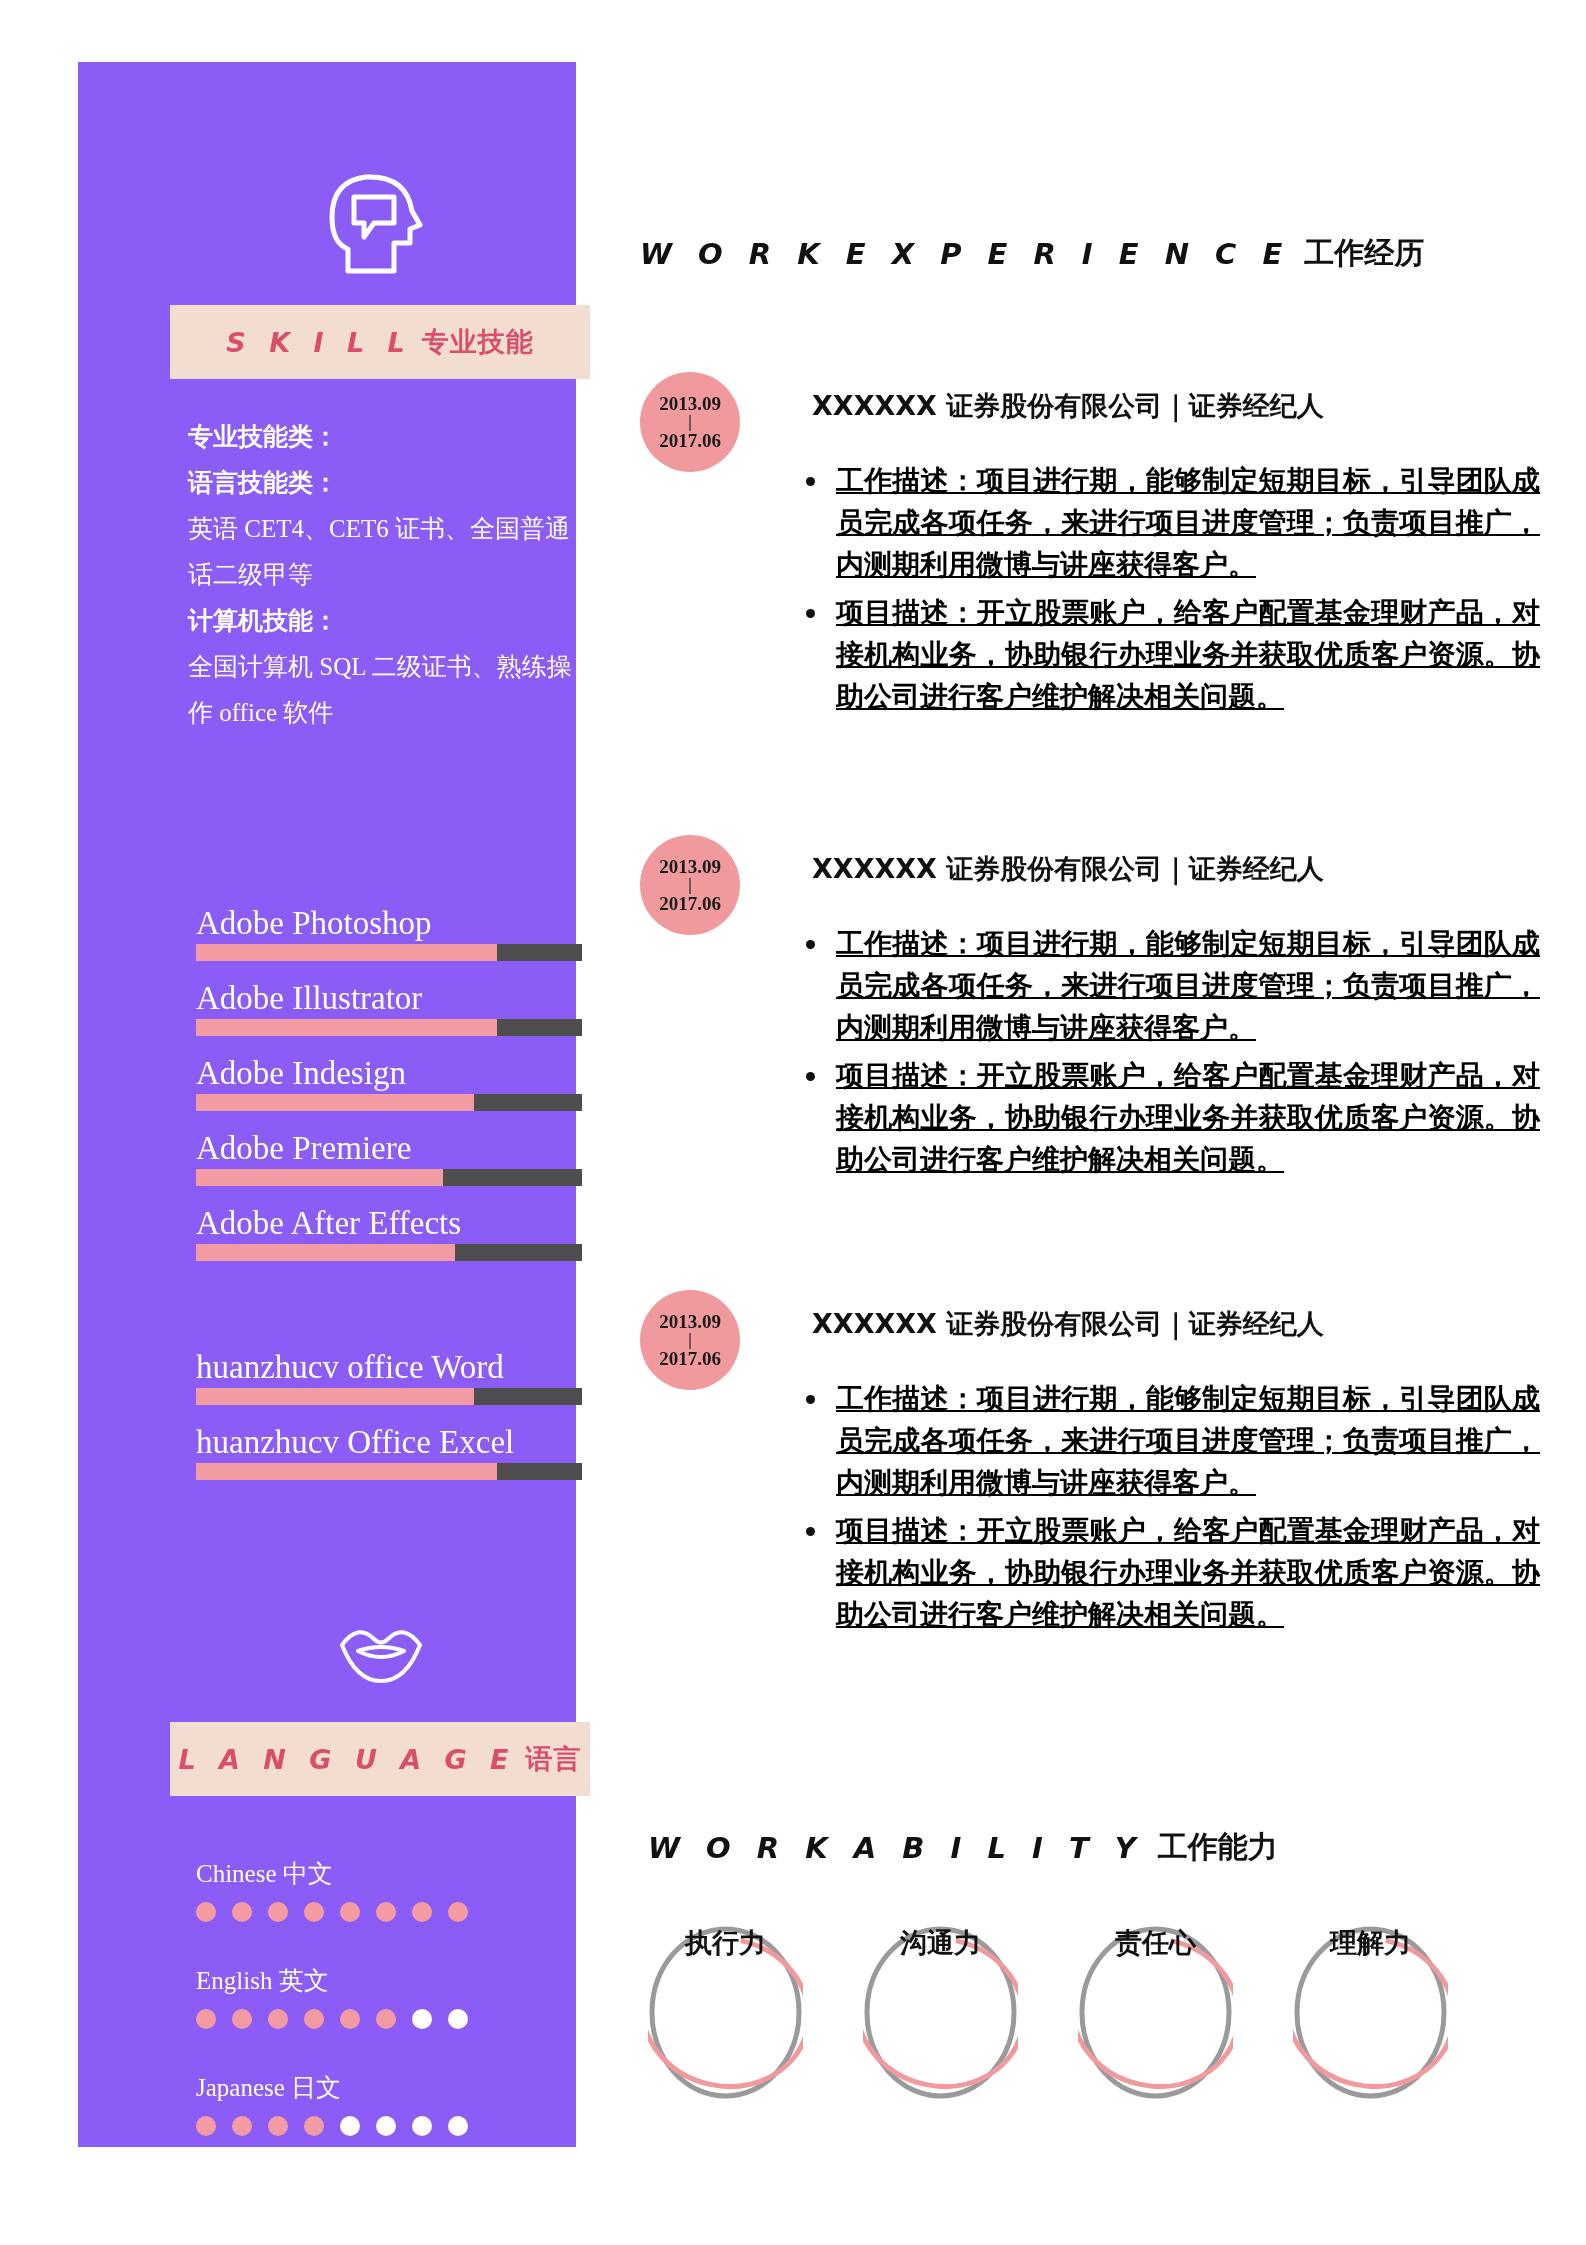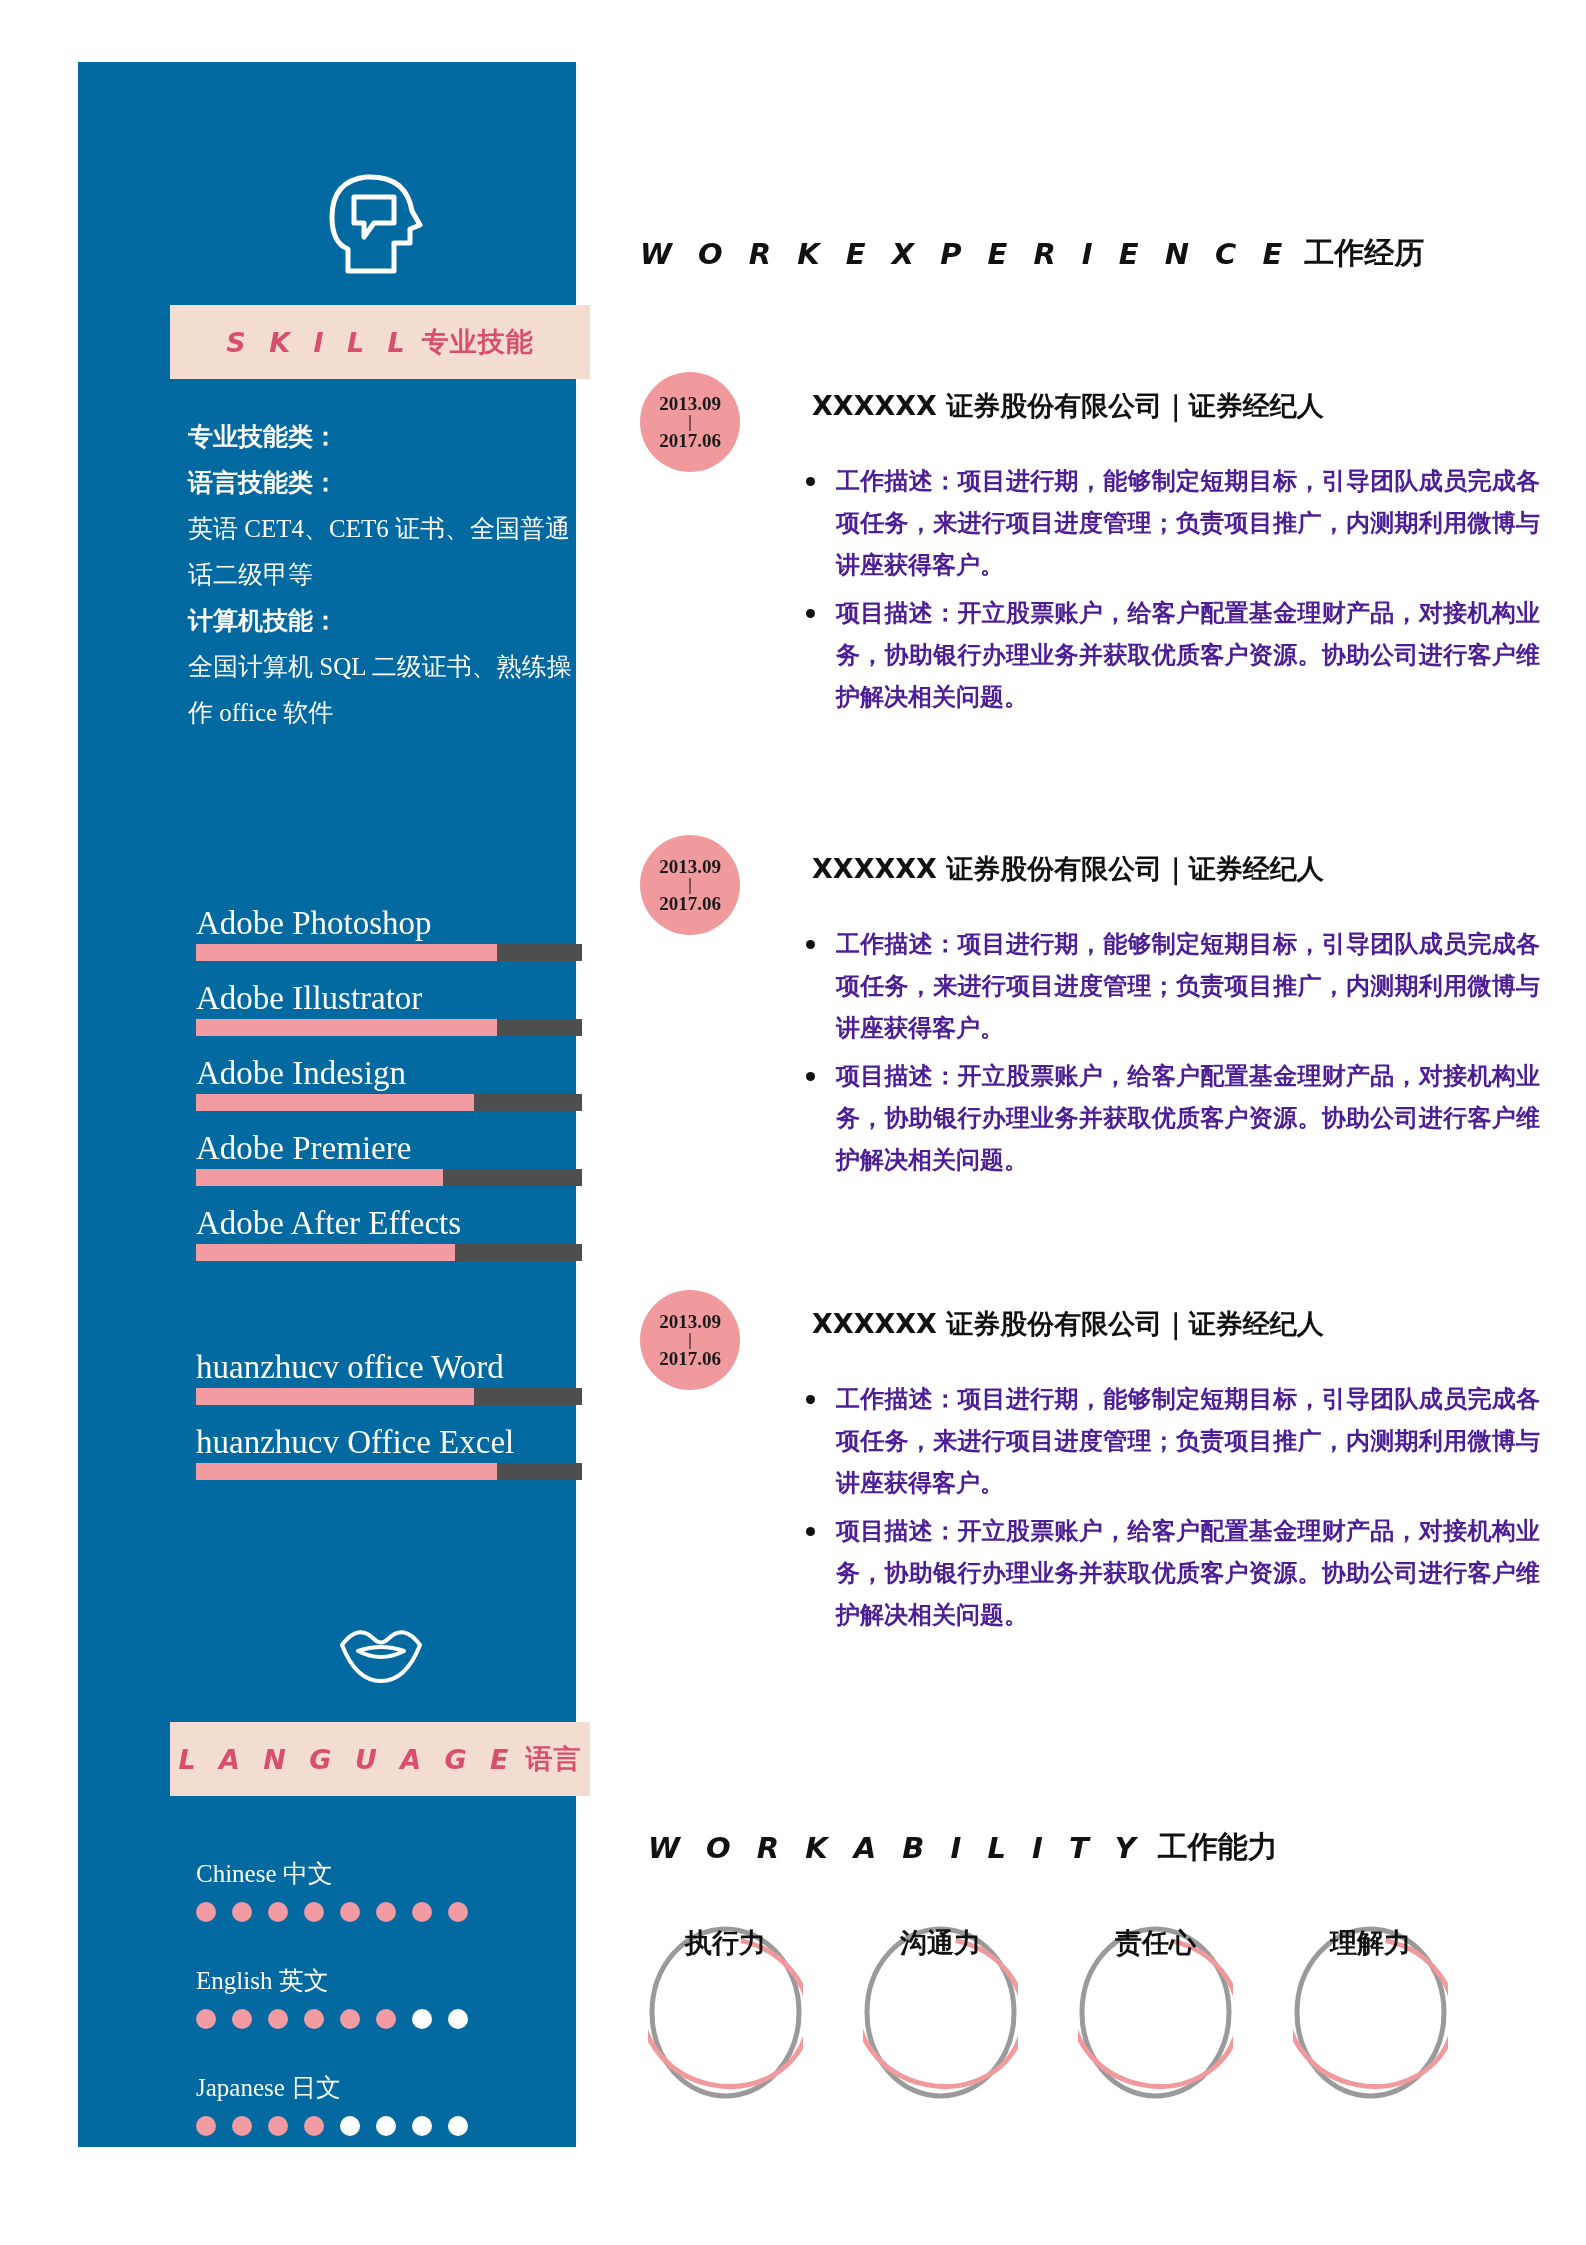--- a/index.html
+++ b/index.html
@@ -9,21 +9,21 @@
     font-family: "Liberation Serif", "DejaVu Serif", serif;
     overflow: hidden;
   }
   .page { position: relative; width: 1586px; height: 2245px; background: #fff; }
 
   
   .sidebar {
     position: absolute;
     left: 78px; top: 62px;
     width: 498px; height: 2085px;
-    background: #0369a1;
+    background: #8b5cf6;
   }
 
   
   .head-icon { position: absolute; left: 240px; top: 105px; width: 110px; height: 110px; }
   .lips-icon { position: absolute; left: 258px; top: 1555px; width: 90px; height: 70px; }
 
   
   .banner {
     position: absolute;
     background: #f2ddd0;
@@ -157,25 +157,26 @@
   .exp-bullets {
     position: absolute;
     left: 160px; top: 88px;
     width: 740px;
     list-style: none;
   }
   .exp-bullets li {
     position: relative;
     padding-left: 36px;
     margin-bottom: 6px;
-    font-size: 24px;
+    font-size: 28px;
     line-height: 42px;
     font-weight: bold;
-    color: #4c1d95;
+    color: #000000;
     text-align: justify;
+    text-decoration: underline;
   }
   .exp-bullets li::before {
     content: "";
     position: absolute;
     left: 6px; top: 17px;
     width: 9px; height: 9px;
     border-radius: 50%;
     background: #111;
   }
 

